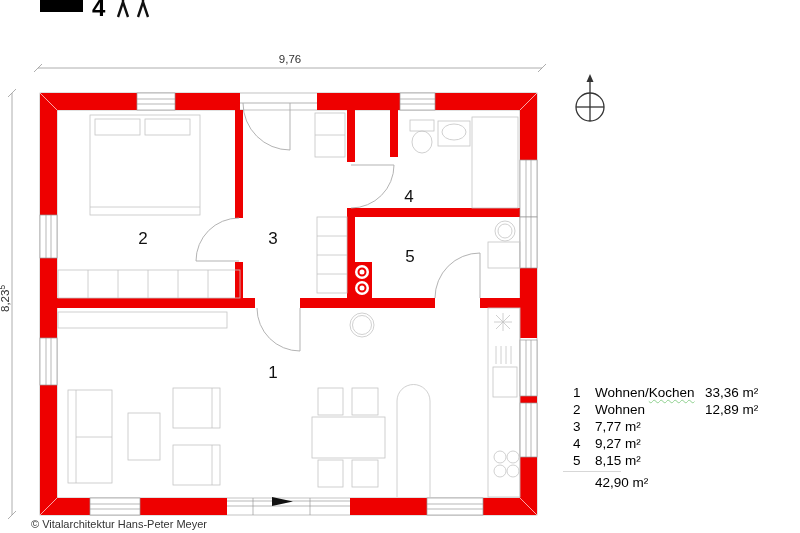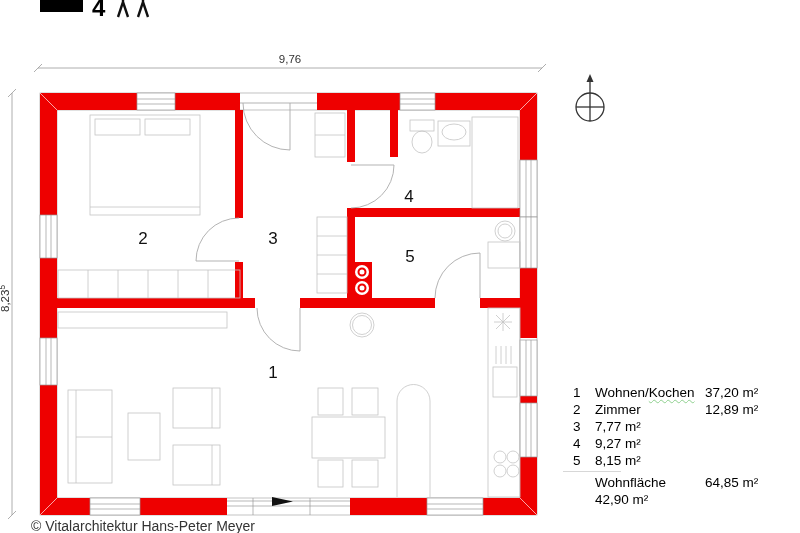--- a/index.html
+++ b/index.html
@@ -6,21 +6,21 @@
   #stage{position:relative;width:800px;height:533px;background:#fff;overflow:hidden;
          font-family:"Liberation Sans",sans-serif;color:#111;}
   svg text{font-family:"Liberation Sans",sans-serif;}
   .legend{position:absolute;left:573px;top:384px;width:215px;font-size:13.5px;line-height:17px;color:#000;}
   .lrow{display:flex;}
   .lnum{width:22px;flex:0 0 22px;}
   .llabel{width:110px;flex:0 0 110px;white-space:nowrap;}
   .larea{flex:1;white-space:nowrap;}
   .marked{text-decoration:underline wavy #8fd08f 1px;text-underline-offset:2px;}
   .lsep{height:1px;background:#d7d7d7;width:58px;margin:2px 0 2px -10px;}
-  .copyright{position:absolute;left:31px;top:518px;font-size:14px;color:#333;}
+  .copyright{position:absolute;left:31px;top:518px;font-size:11px;color:#333;}
   .hdr-num{position:absolute;left:92px;top:-6px;font-size:24px;font-weight:bold;color:#000;}
 </style>
 </head>
 <body>
 
 <div id="stage">
 
   <div style="position:absolute;left:40px;top:0;width:43px;height:12px;background:#000;"></div>
   <div class="hdr-num">4</div>
 
@@ -291,45 +291,40 @@
       <line x1="576" y1="107" x2="604" y2="107"></line>
       <line x1="590" y1="80" x2="590" y2="121"></line>
       <polygon points="586.5,82 593.5,82 590,74" fill="#333" stroke="none"></polygon>
     </g>
   </svg>
 
   <div class="legend">
     <div class="lrow">
       <span class="lnum">1</span>
       <span class="llabel"><span>Wohnen/</span><span class="marked">Kochen</span></span>
-      <span class="larea">37,20 m²</span>
+      <span class="larea">33,36 m²</span>
     </div>
     <div class="lrow">
       <span class="lnum">2</span>
-      <span class="llabel"><span>Zimmer</span><span class="marked"></span></span>
+      <span class="llabel"><span>Wohnen</span><span class="marked"></span></span>
       <span class="larea">12,89 m²</span>
     </div>
     <div class="lrow">
       <span class="lnum">3</span>
       <span class="larea">7,77 m²</span>
     </div>
     <div class="lrow">
       <span class="lnum">4</span>
       <span class="larea">9,27 m²</span>
     </div>
     <div class="lrow">
       <span class="lnum">5</span>
       <span class="larea">8,15 m²</span>
     </div>
     <div class="lsep"></div>
     <div class="lrow">
       <span class="lnum"></span>
-      <span class="llabel">Wohnfläche</span>
-      <span class="larea">64,85 m²</span>
-    </div>
-    <div class="lrow">
-      <span class="lnum"></span>
       <span class="larea">42,90 m²</span>
     </div>
   </div>
 
   <div class="copyright">© Vitalarchitektur Hans-Peter Meyer</div>
 </div>
 
 </body></html>

